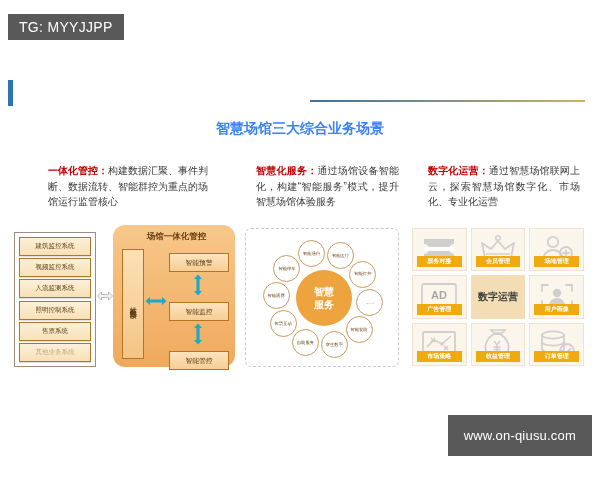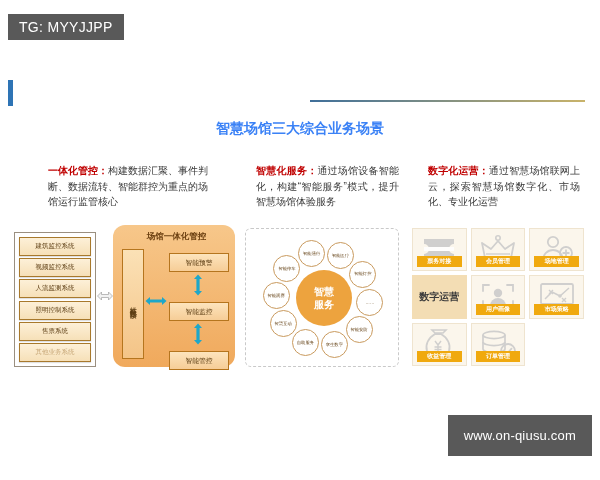--- a/index.html
+++ b/index.html
@@ -234,20 +234,28 @@
   <div class="grid-cell">
     <svg class="glyph" width="38" height="30" viewBox="0 0 38 30">
       <circle cx="15" cy="8" r="5.2" fill="none" stroke="#c9c9c9" stroke-width="1.8"></circle>
       <path d="M5 26 a10 10 0 0 1 20 0" fill="none" stroke="#c9c9c9" stroke-width="1.8"></path>
       <circle cx="28" cy="19" r="6" fill="none" stroke="#c9c9c9" stroke-width="1.8"></circle>
       <path d="M28 15.5 v7 M24.5 19 h7" stroke="#c9c9c9" stroke-width="1.8"></path>
     </svg>
     <div class="grid-label">场地管理</div>
   </div>
 
+  <div class="grid-cell">
+    <svg class="glyph" width="42" height="32" viewBox="0 0 42 32">
+      <rect x="4" y="3" width="34" height="22" rx="2" fill="none" stroke="#c9c9c9" stroke-width="1.8"></rect>
+      <path d="M21 25 v4 M14 29 h14" stroke="#c9c9c9" stroke-width="1.8"></path>
+      <text class="ad-text" x="21" y="18" text-anchor="middle">AD</text>
+    </svg>
+    <div class="grid-label">广告管理</div>
+  </div>
 
   <div class="grid-cell center">
     <span class="grid-center-label">数字运营</span>
   </div>
 
   <div class="grid-cell">
     <svg class="glyph" width="38" height="30" viewBox="0 0 38 30">
       <path d="M4 10 V4 h6 M28 4 h6 v6 M34 20 v6 h-6 M10 26 H4 v-6" fill="none" stroke="#c9c9c9" stroke-width="1.8" stroke-linecap="round"></path>
       <circle cx="19" cy="12" r="4.2" fill="#c9c9c9"></circle>
       <path d="M11 25 a8 8 0 0 1 16 0 z" fill="#c9c9c9"></path>

